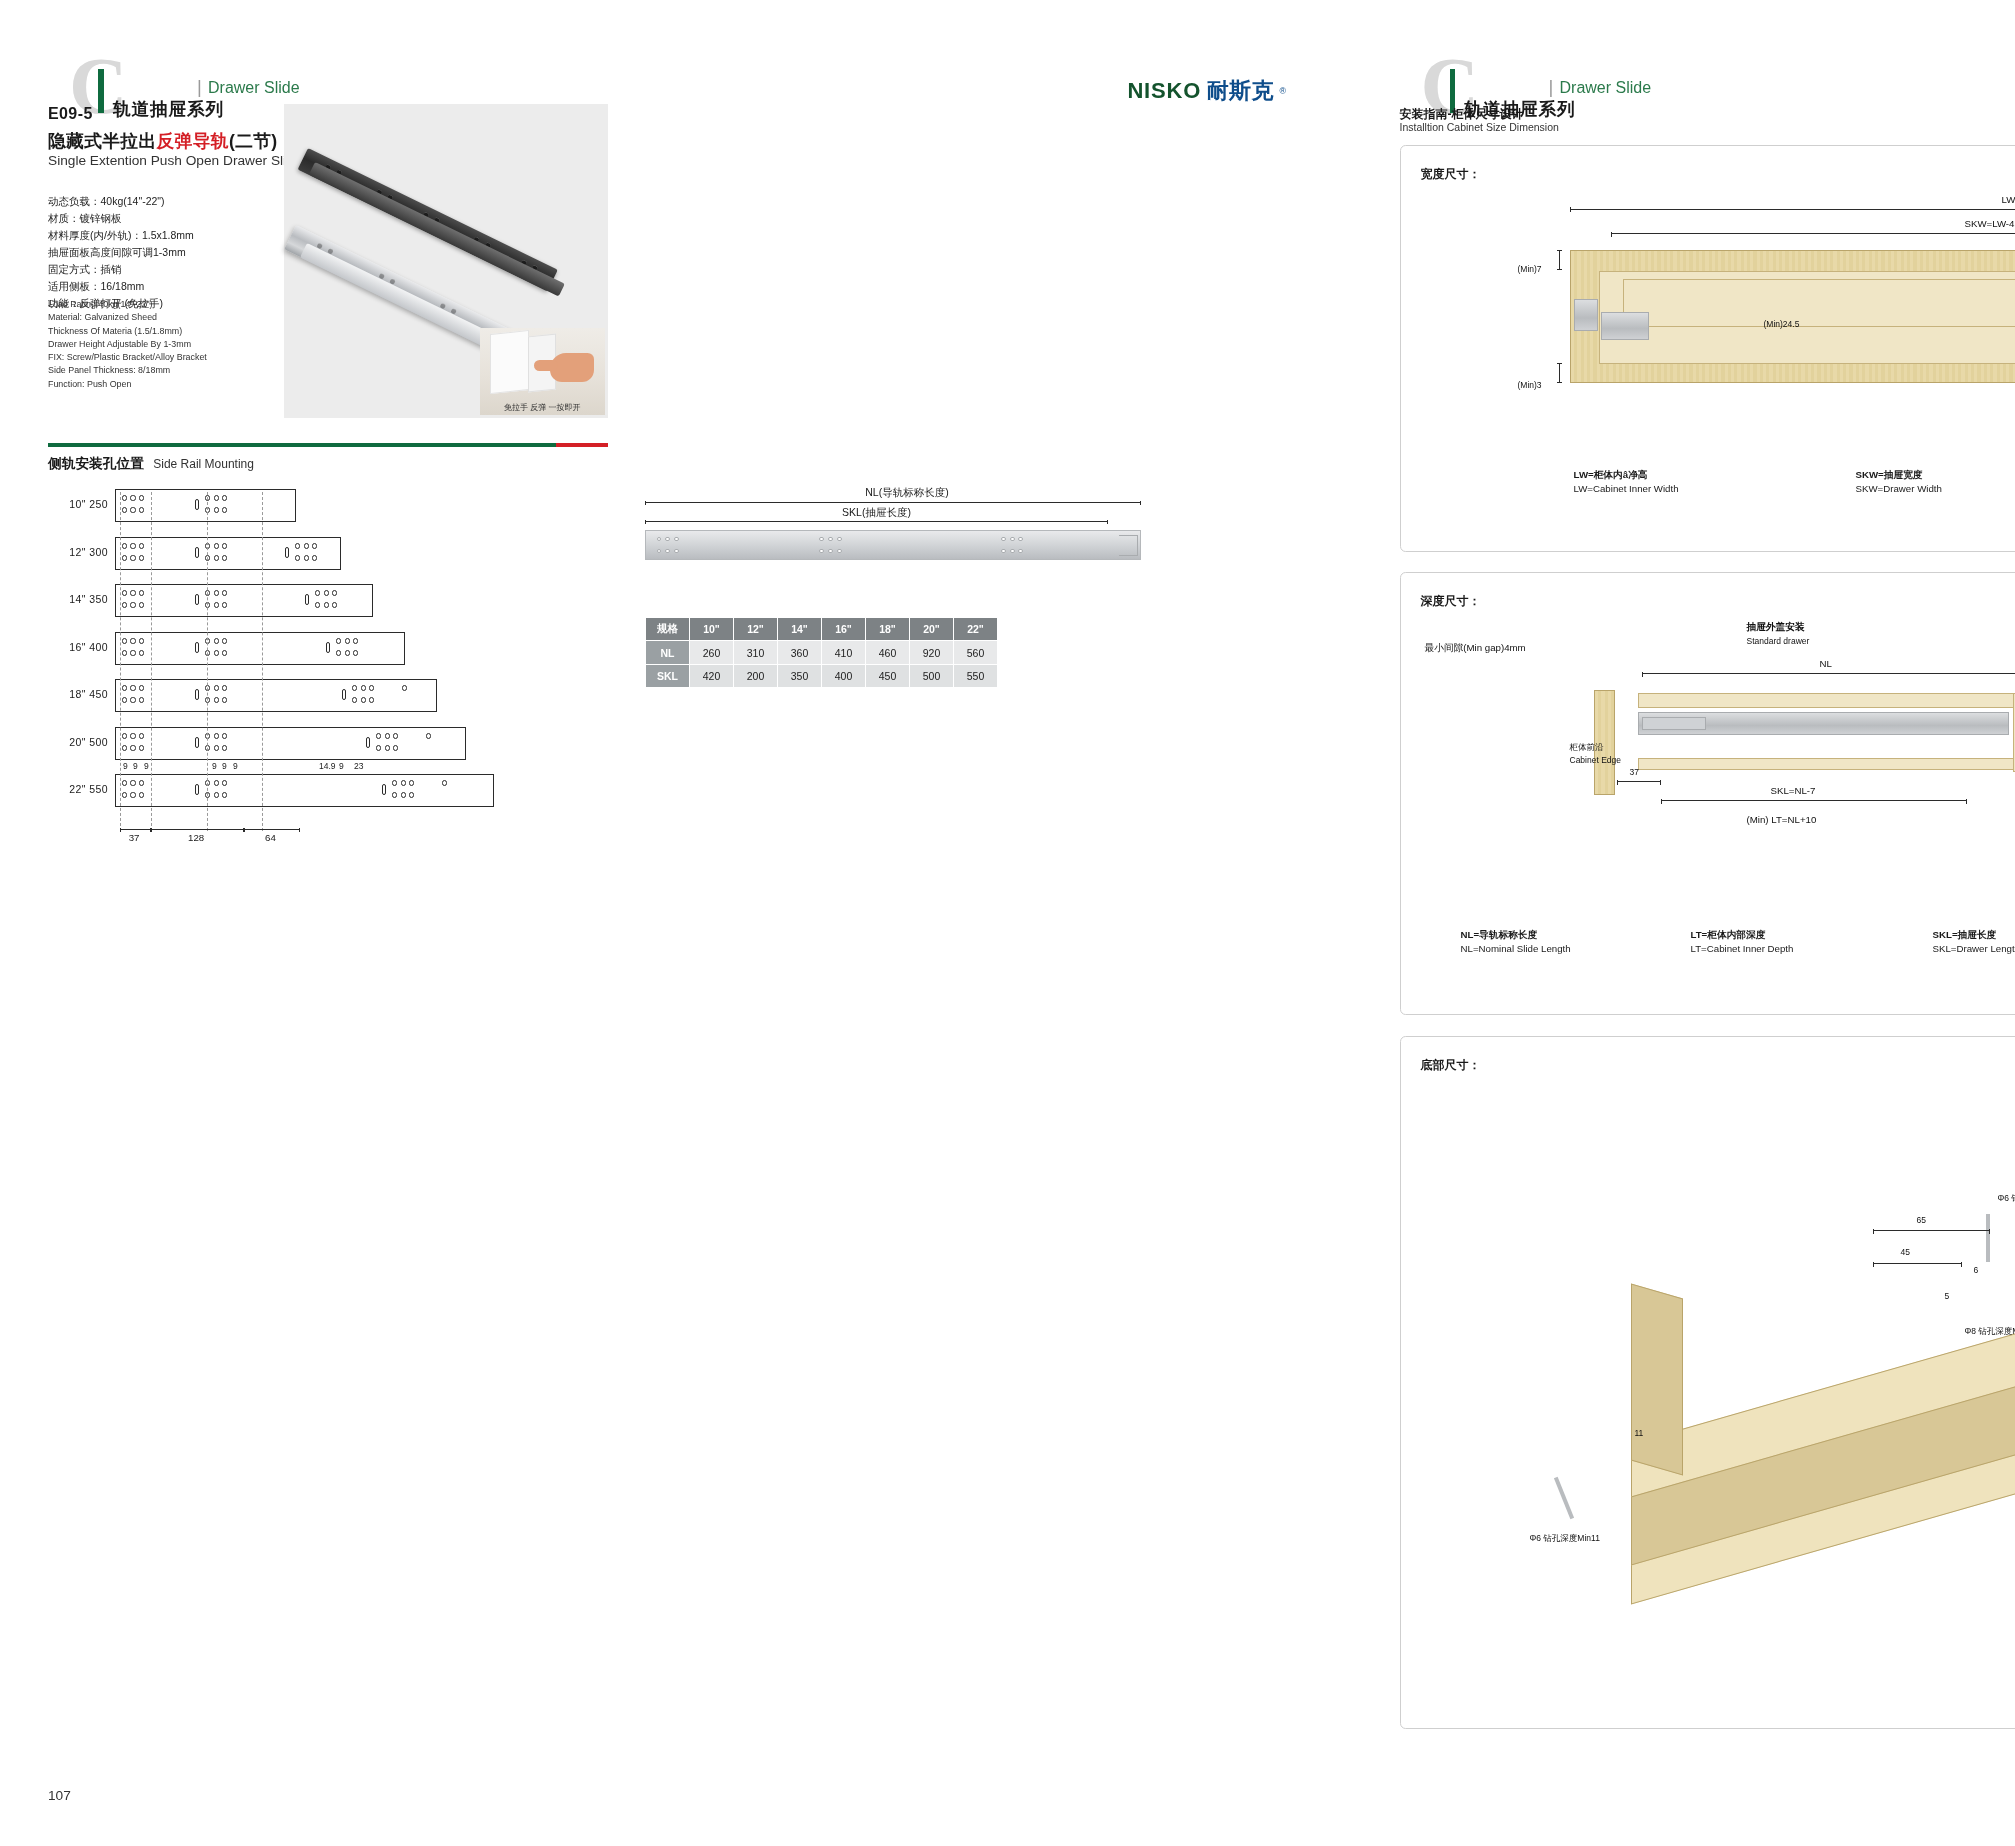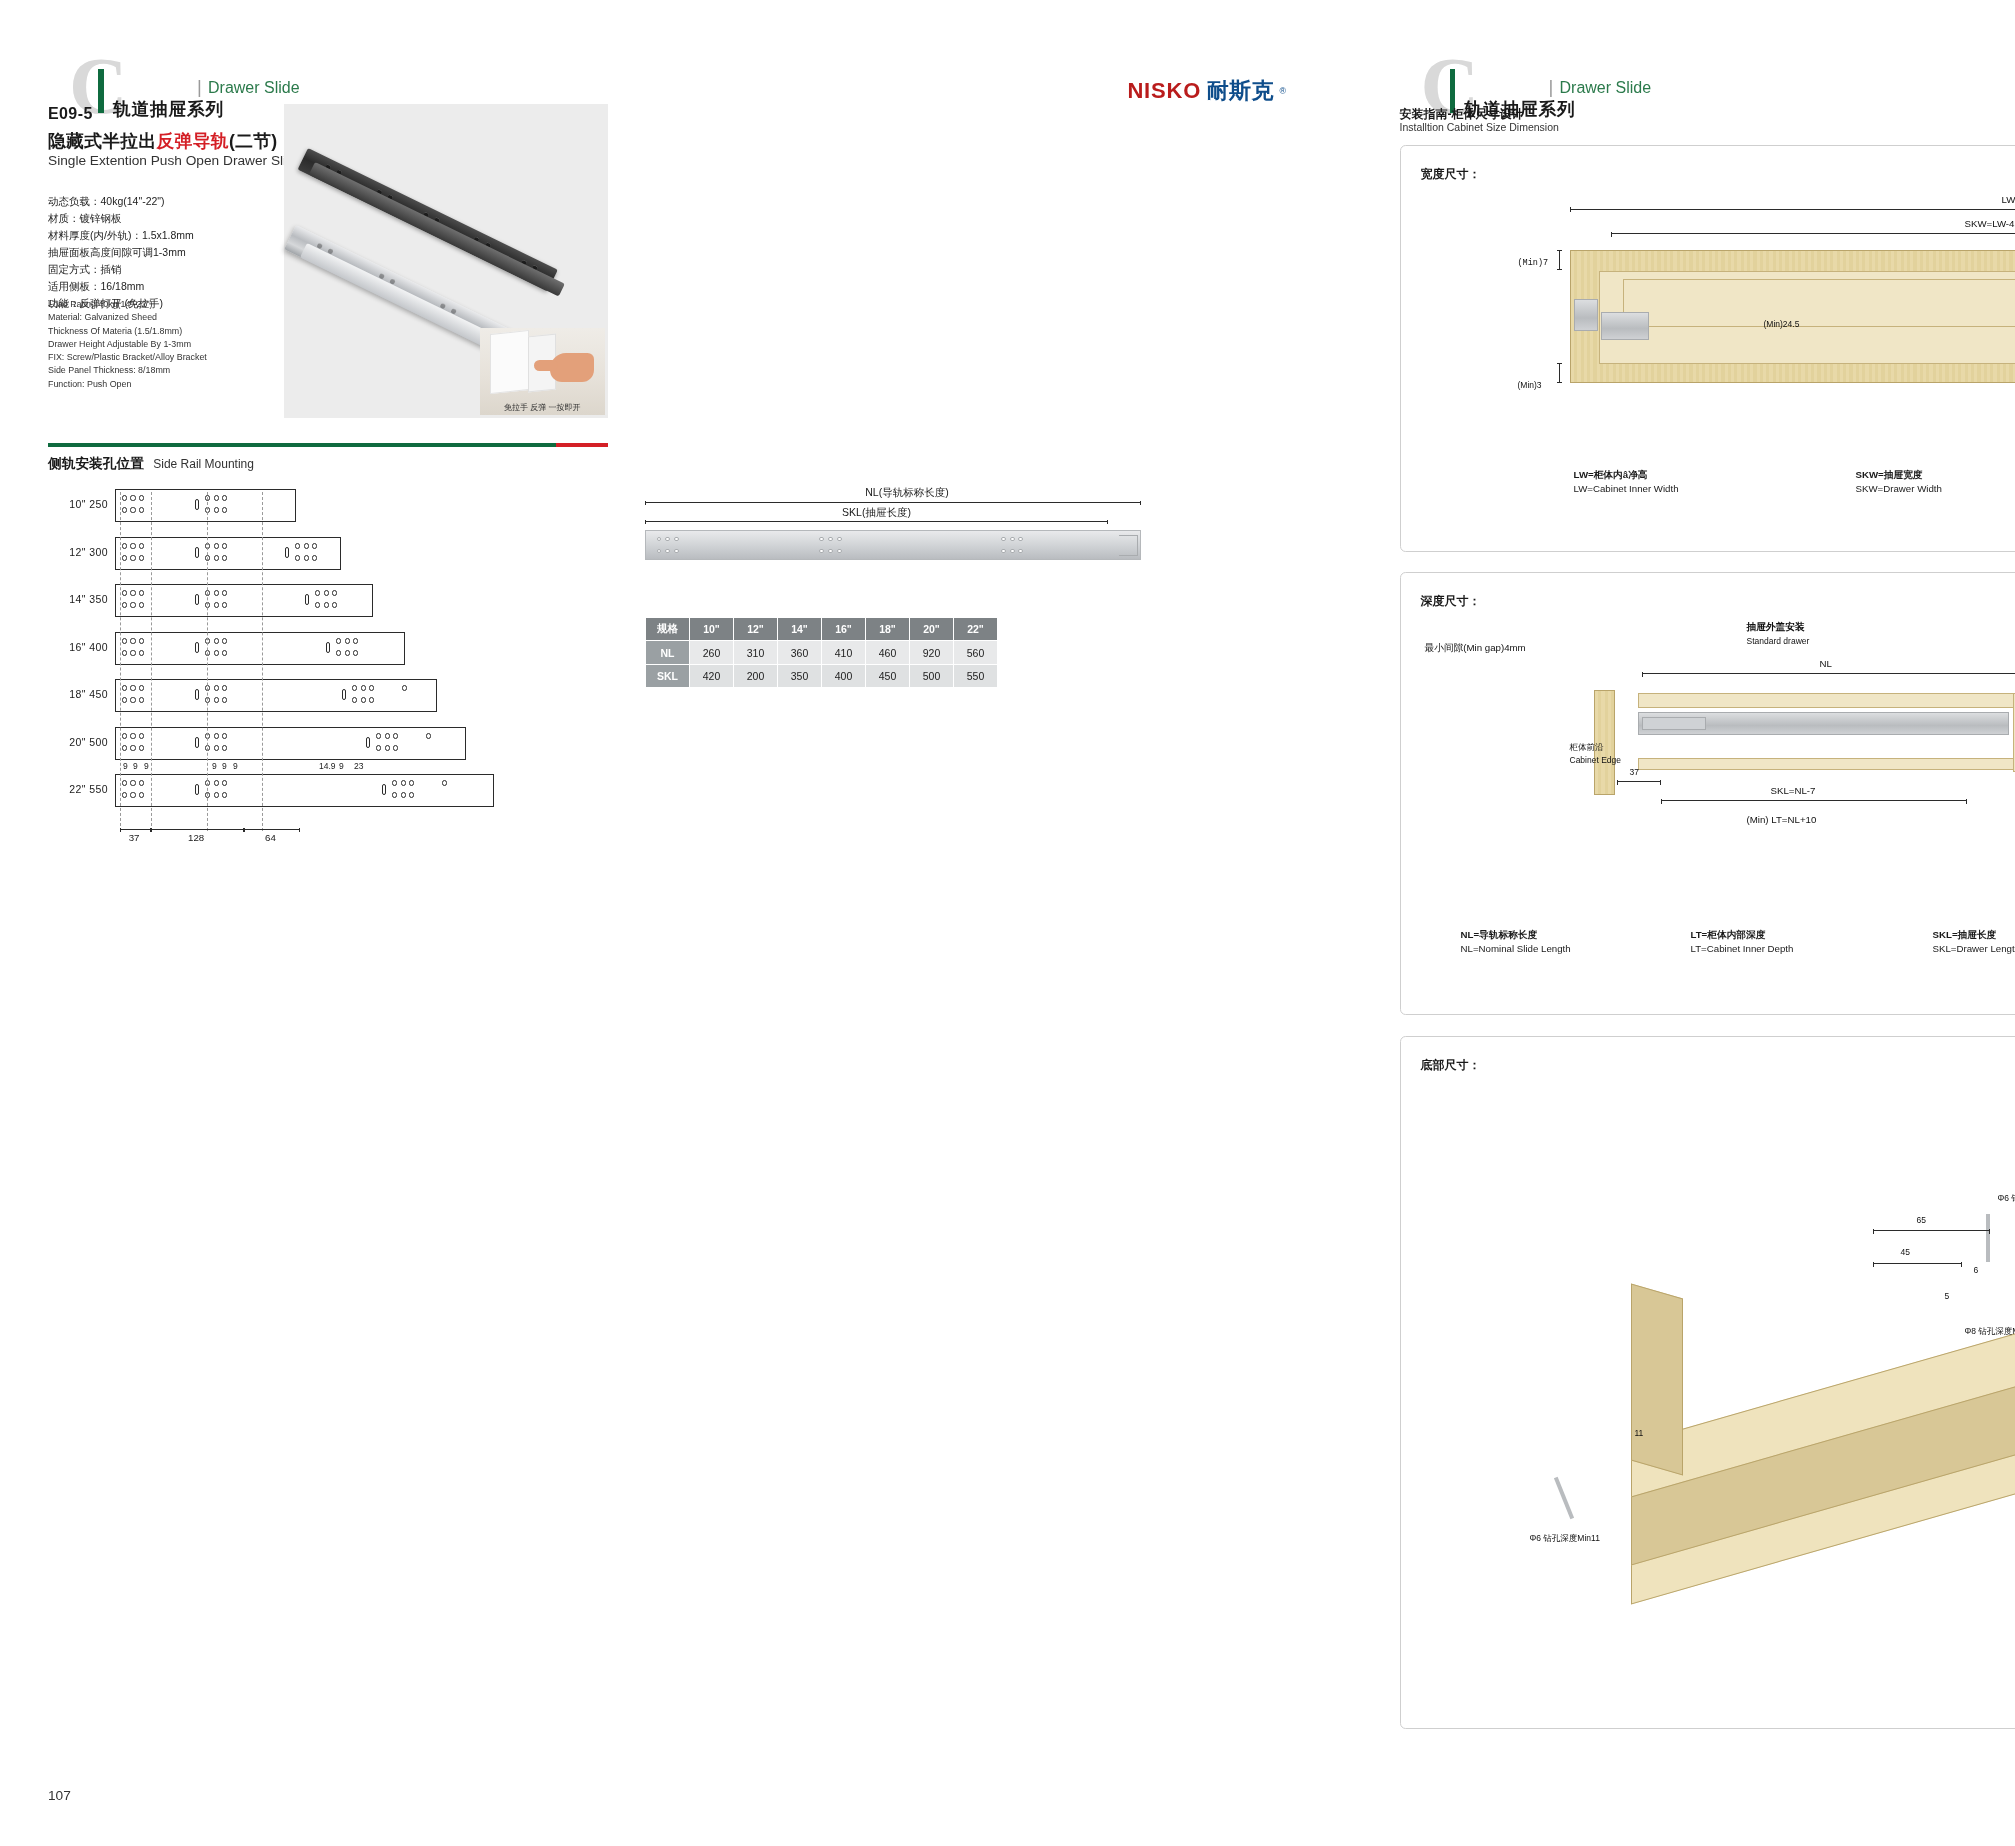--- a/index.html
+++ b/index.html
@@ -36,21 +36,21 @@
     position:absolute; left:128px; top:16px; font-size:18.5px; color:#9a9a9a;
   }
   .hdr .t-en {
     position:absolute; left:139px; top:18.5px; font-size:16px; color:#2b7a4b;
   }
   .hdr .logo {
     position:absolute; right:0; top:16px; display:flex; align-items:center; gap:5.6px;
   }
   .hdr .logo .nis {
     font-family:"Liberation Sans", sans-serif; font-size:22px; font-weight:bold;
-    letter-spacing:0.8px; color:#b91c1c;margin-left:24px;
+    letter-spacing:0.8px; color:#14532d;margin-left:24px;
   }
   .hdr .logo .cn { font-size:22px; font-weight:bold; color:#0e4d8b; letter-spacing:0.4px; }
   .hdr .logo .reg { font-size:8.9px; vertical-align:super; color:#0e4d8b; }
 
   
   .code {
     position:absolute; left:48px; top:105px; font-size:16px; font-weight:bold; letter-spacing:0.4px;
   }
   .pname-cn {
     position:absolute; left:48px; top:129px; font-size:17.7px; font-weight:bold; letter-spacing:0.4px;
@@ -686,21 +686,21 @@
 
         <div class="wood" style="left:48px; top:52px; width:903px; height:133px;"></div>
         <div class="woodlite" style="left:77px; top:73px; width:846px; height:93px;"></div>
         <div class="woodlite" style="left:101px; top:81px; width:798px; height:48px;"></div>
 
         <div class="slidegray" style="left:52px; top:101px; width:24px; height:32px;"></div>
 
         <div class="slidegray" style="left:79px; top:114px; width:48px; height:28px;"></div>
 
         <div class="dimv" style="left:37px; top:52px; height:20px;"></div>
-        <div class="dtxt sm" style="left:-4px; top:60px;font-family:Liberation Mono, monospace;">(Min)7</div>
+        <div class="dtxt sm" style="left:-4px; top:66px;">(Min)7</div>
         <div class="dimv" style="left:37px; top:165px; height:20px;"></div>
         <div class="dtxt sm" style="left:-4px; top:182px;">(Min)3</div>
 
         <div class="dtxt sm" style="left:242px; top:121px;">(Min)24.5</div>
 
       </div>
 
       <div class="legend" style="left:173px; top:322px;">
         <div><b>LW=柜体内â净高</b></div>
         <div>LW=Cabinet Inner Width</div>

